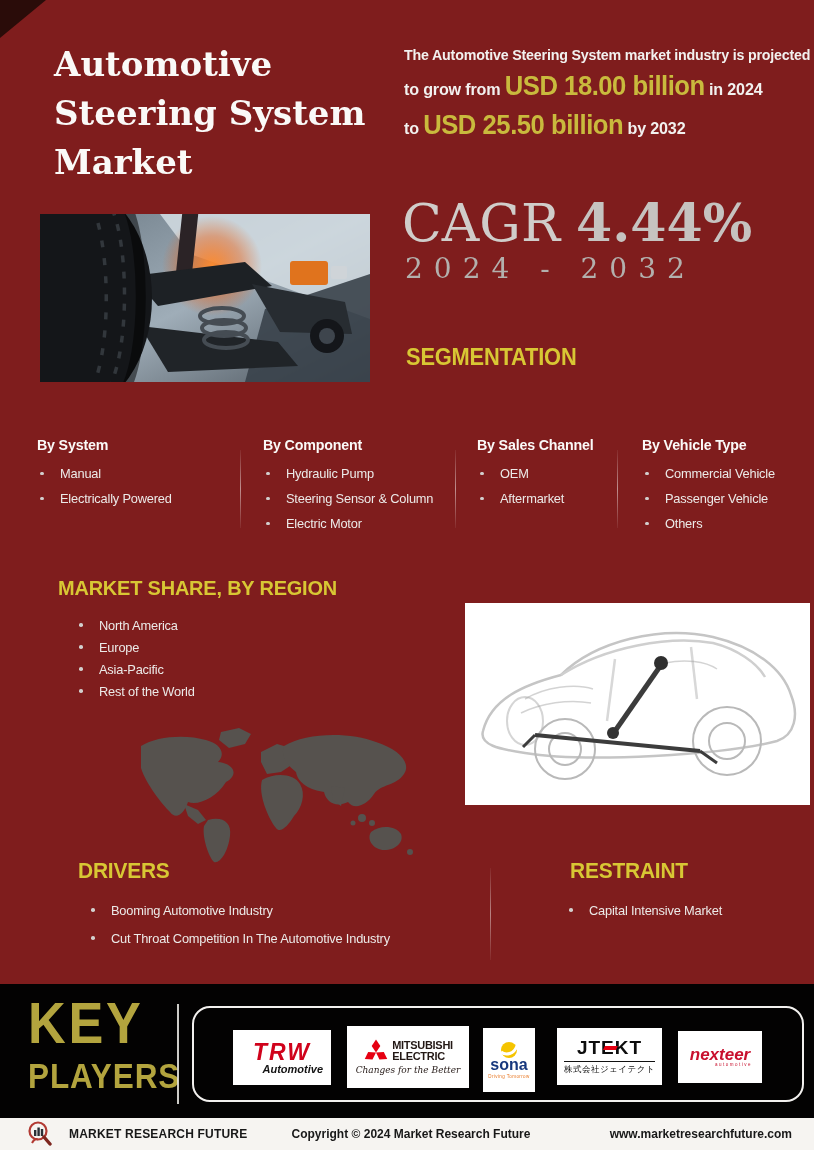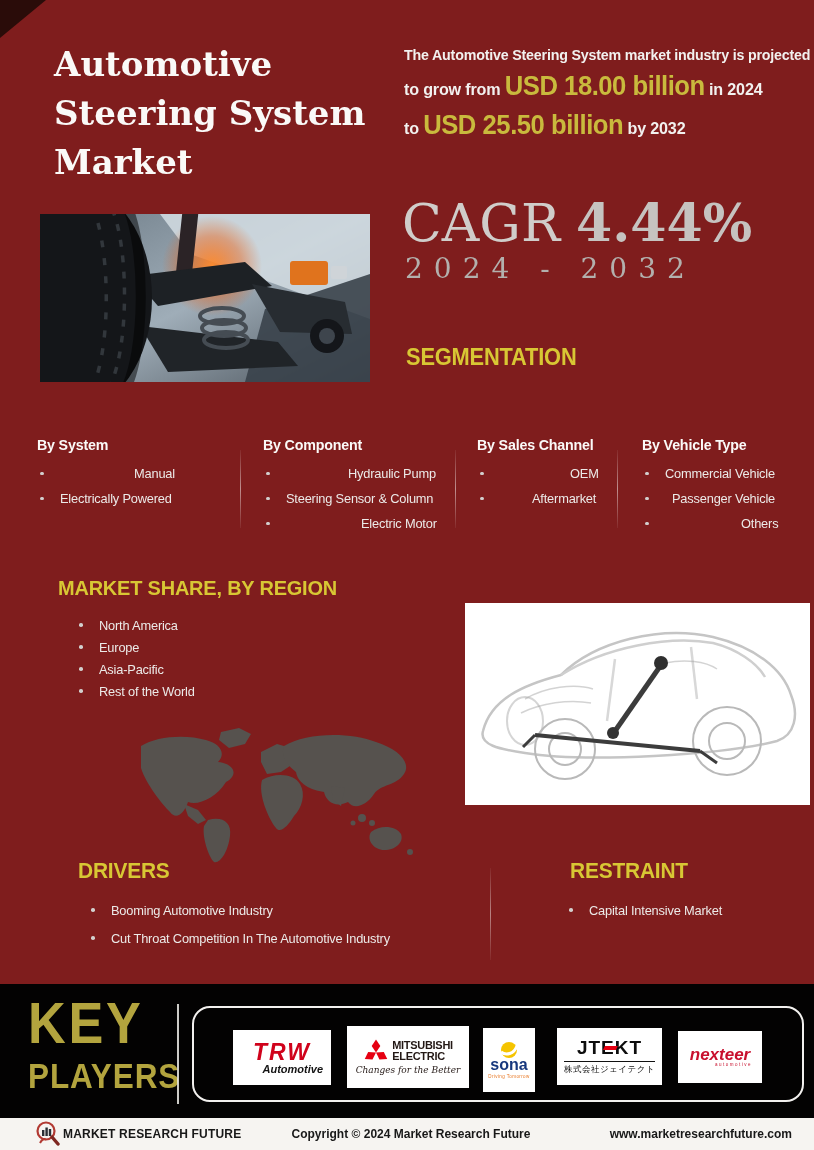--- a/index.html
+++ b/index.html
@@ -33,21 +33,21 @@
   #cagr-period{left:405px;top:252px;font-family:"DejaVu Serif",serif;font-size:28px;
                letter-spacing:11px;color:#b3b0ad;}
 
   
   .gold-h{font-weight:800;color:#d8c734;}
   #segmentation-title{left:406px;top:344px;font-size:23px;text-align:right;}
 
   
   .seg-col{position:absolute;top:436px;}
   .seg-header{font-size:15px;font-weight:700;color:#fbfaf8;margin-bottom:8px;white-space:nowrap;}
-  .seg-item{display:flex;align-items:center;height:25px;font-size:13.5px;color:#eceae8;white-space:nowrap;justify-content:space-between;}
+  .seg-item{display:flex;align-items:center;height:25px;font-size:13.5px;color:#eceae8;white-space:nowrap;}
   .dot{width:3.5px;height:3.5px;border-radius:50%;background:#d2d0ce;margin:0 16px 0 3px;flex:0 0 auto;}
   .seg-div{position:absolute;width:1px;top:450px;height:78px;
            background:linear-gradient(180deg,rgba(255,255,255,.06),rgba(255,255,255,.5),rgba(255,255,255,.06));}
 
   
   #market-share-title{left:58px;top:576px;font-size:21px;}
   #market-share-list{left:76px;top:614px;}
   .ms-item{display:flex;align-items:center;height:22px;font-size:13.5px;color:#eceae8;white-space:nowrap;}
 
   
@@ -92,21 +92,21 @@
   .jtekt-main{position:relative;font-size:19px;font-weight:900;color:#0d0d0d;letter-spacing:1px;line-height:20px;}
   .jtekt-dash{position:absolute;left:42%;top:8px;width:13px;height:3.5px;background:#e60012;transform:skewX(-25deg);}
   .jtekt-tag{font-size:8.5px;color:#111;border-top:1.5px solid #111;margin-top:3px;padding-top:2px;letter-spacing:.5px;white-space:nowrap;}
   
   #tile-nexteer{left:678px;top:1031px;width:84px;height:52px;}
   .nex-main{font-size:17px;font-weight:900;font-style:italic;color:#c8102e;line-height:15px;}
   .nex-tag{align-self:flex-end;margin-right:10px;font-size:4.5px;color:#c8102e;letter-spacing:1.5px;}
 
   
   #footer{left:0;top:1118px;width:814px;height:32px;background:#f6f4f1;}
-  #footer-brand-wrap{position:absolute;left:36px;top:0;height:32px;display:flex;align-items:center;gap:3px;}
+  #footer-brand-wrap{position:absolute;left:28px;top:0;height:32px;display:flex;align-items:center;gap:17px;}
   #footer-brand{font-size:12px;font-weight:800;color:#181818;letter-spacing:.2px;}
   #footer-copyright{position:absolute;left:8px;right:0;top:0;height:32px;line-height:32px;text-align:center;
                     font-size:12px;font-weight:700;color:#181818;}
   #footer-site{position:absolute;right:22px;top:0;height:32px;line-height:32px;
                font-size:12px;font-weight:700;color:#181818;text-decoration:none;}
 </style>
 </head>
 <body>
 
 <div id="page">

